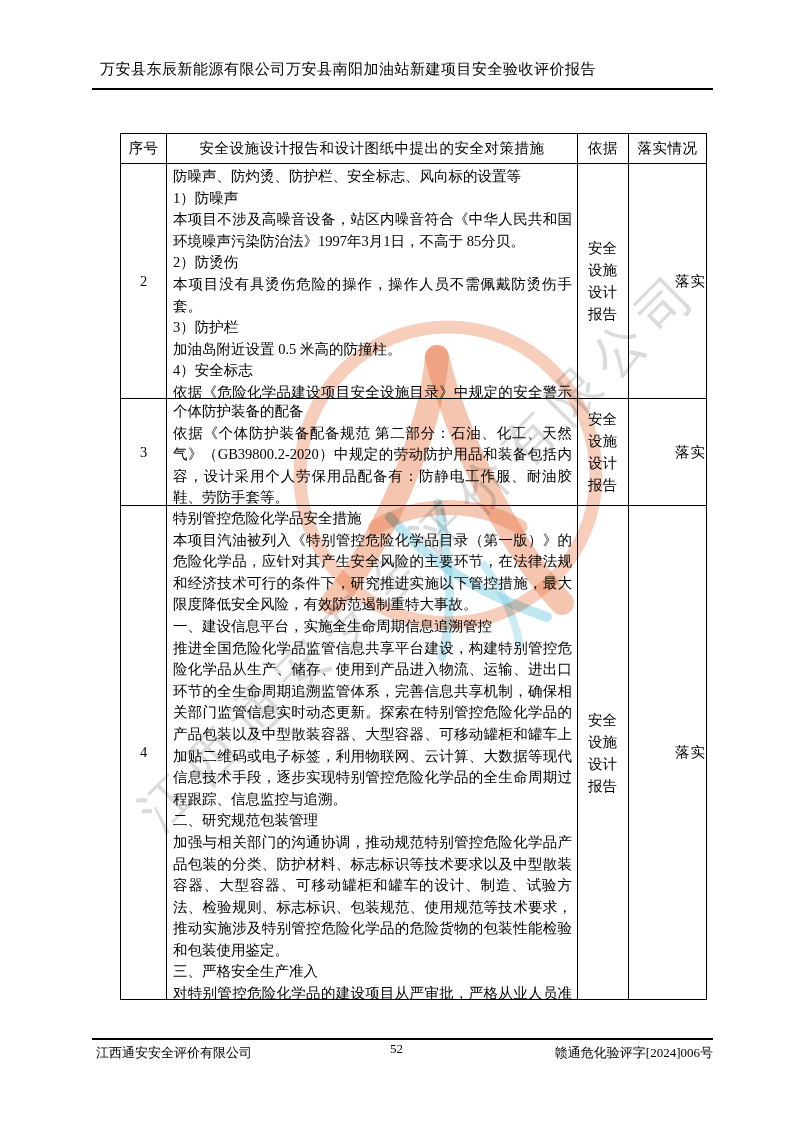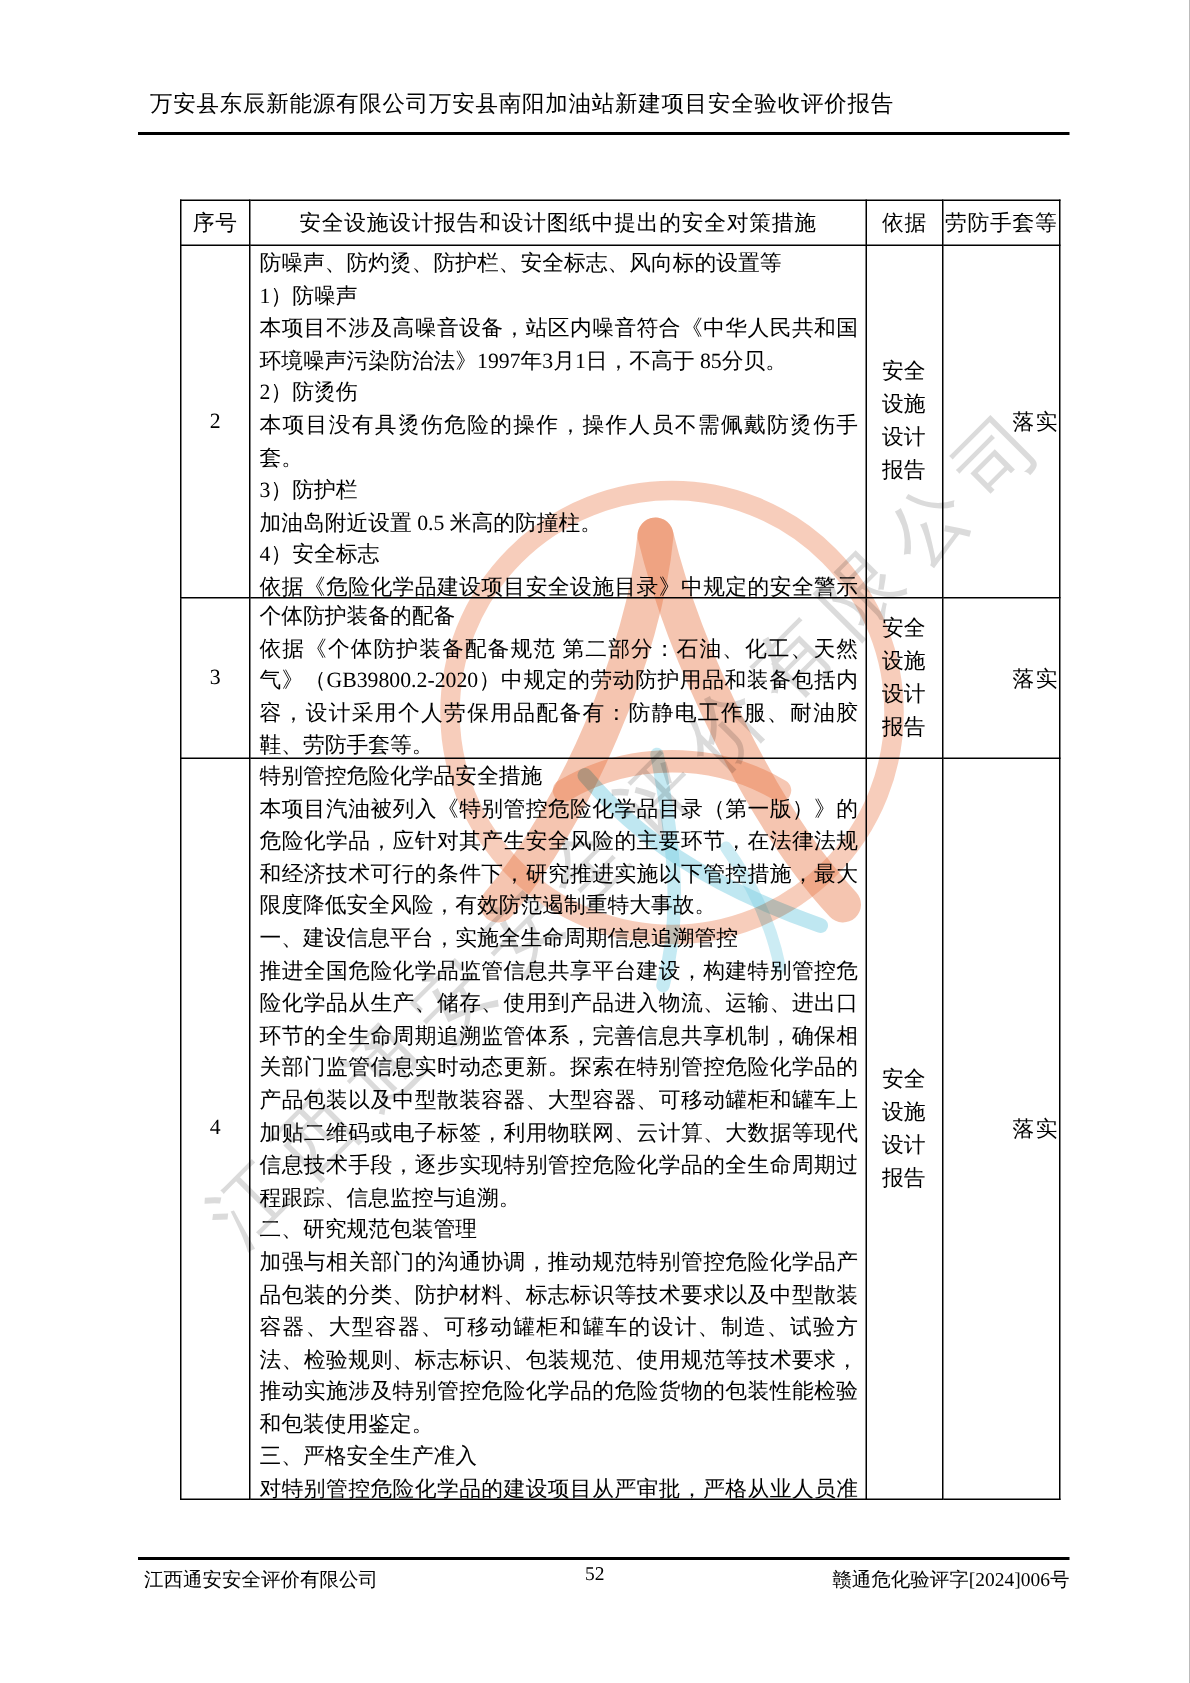--- a/index.html
+++ b/index.html
@@ -104,21 +104,21 @@
       <col style="width:46px">
         <col style="width:411px">
         <col style="width:51px">
         <col style="width:78px">
     </colgroup>
     <tbody>
         <tr style="height:30px">
       <th class="hdr">序号</th>
       <th class="hdr">安全设施设计报告和设计图纸中提出的安全对策措施</th>
       <th class="hdr">依据</th>
-      <th class="hdr">劳防手套等</th>
+      <th class="hdr">落实情况</th>
     </tr>
 
 
     <tr style="height:235px">
       <td class="num">2</td>
       <td class="measure">
         <div class="clip" style="height:232px">防噪声、防灼烫、防护栏、安全标志、风向标的设置等
 1）防噪声
 本项目不涉及高噪音设备，站区内噪音符合《中华人民共和国环境噪声污染防治法》1997年3月1日，不高于 85分贝。
 2）防烫伤

